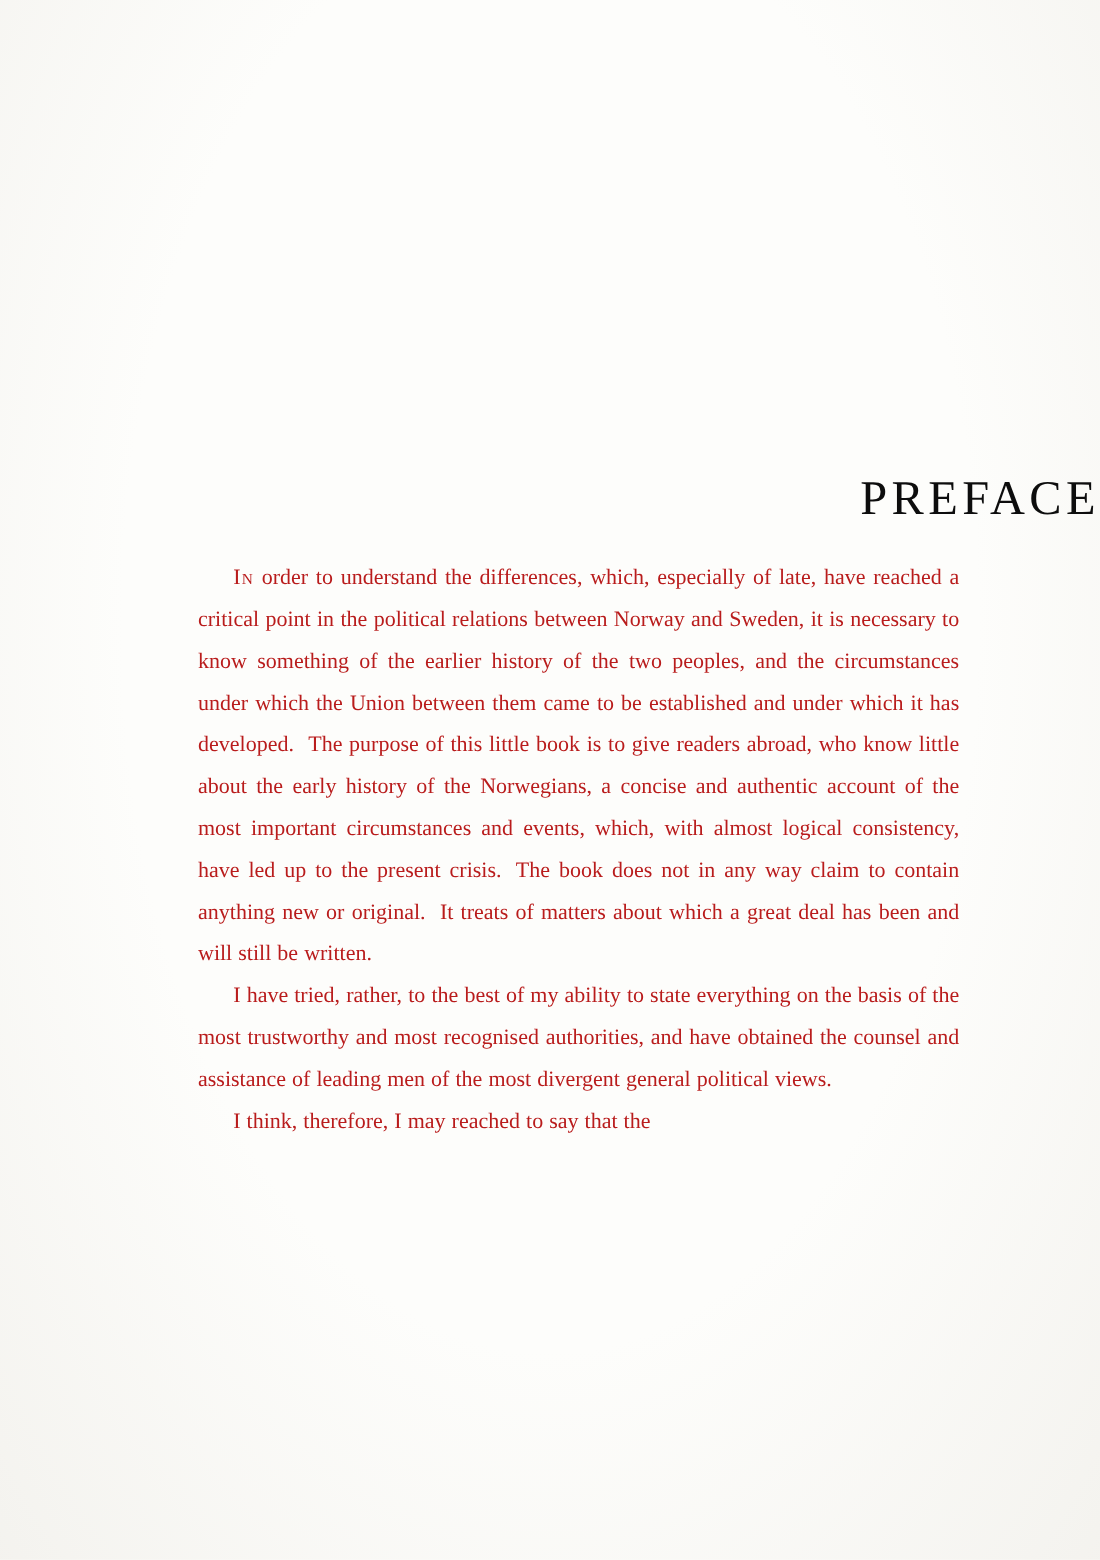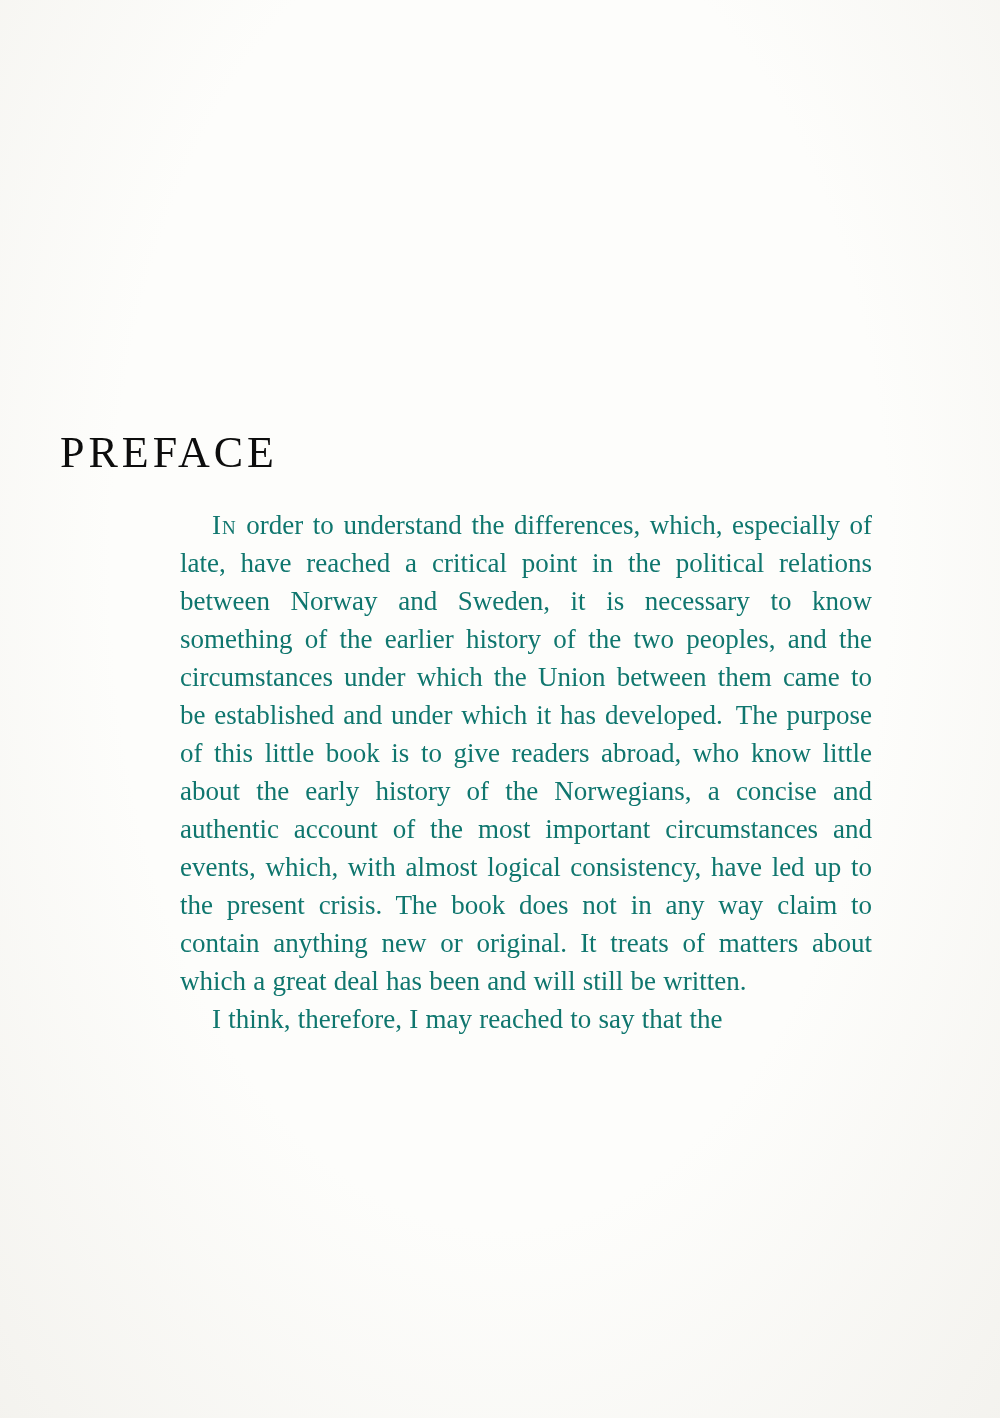--- a/index.html
+++ b/index.html
@@ -31,46 +31,46 @@
     background:
       radial-gradient(ellipse at 50% 40%, rgba(255,255,255,0) 55%, rgba(236,234,228,0.55) 100%);
     pointer-events: none;
   }
 
   .page-title {
     position: absolute;
     top: 398px;
     left: 0;
     width: 1000px;
-    text-align: left;
+    text-align: right;
     font-size: 44px;
     line-height: 52px;
     letter-spacing: 4px;
     font-weight: 400;
     color: #0d0d0d;
     
     padding-left: 60px;
     box-sizing: border-box;
   }
 
   .textblock {
     position: absolute;
     top: 506px;
     left: 180px;
     width: 692px;
   }
 
   p.para {
     margin: 0;
-    font-size: 27px;
+    font-size: 20px;
     line-height: 38px;
     text-align: justify;
     text-justify: inter-word;
     text-indent: 32px;
-    color: #0f766e;
+    color: #b91c1c;
     word-spacing: 0.5px;
   }
 
   
   .smallcaps {
     font-variant: small-caps;
     text-transform: lowercase;
     letter-spacing: 1px;
   }
   .smallcaps .dropcap-initial {
@@ -92,18 +92,19 @@
 <body>
 
 <div class="page">
 
   <h1 class="page-title">PREFACE</h1>
 
   <div class="textblock">
 
     <p class="para"><span class="smallcaps"><span class="dropcap-initial">I</span><span>n</span></span><span> order to understand the differences, which, especially of late, have reached a critical point in the political relations between Norway and Sweden, it is necessary to know something of the earlier history of the two peoples, and the circumstances under which the Union between them came to be established and under which it has developed.</span><span class="sentence-gap"></span><span>The purpose of this little book is to give readers abroad, who know little about the early history of the Norwegians, a concise and authentic account of the most important circumstances and events, which, with almost logical consistency, have led up to the present crisis.</span><span class="sentence-gap"></span><span>The book does not in any way claim to contain anything new or original.</span><span class="sentence-gap"></span><span>It treats of matters about which a great deal has been and will still be written.</span></p>
 
+    <p class="para">I have tried, rather, to the best of my ability to state everything on the basis of the most trustworthy and most recognised authorities, and have obtained the counsel and assistance of leading men of the most divergent general political views.</p>
 
     <p class="para lastline-open">I think, therefore, I may reached to say that the</p>
 
   </div>
 
 </div>
 
 </body></html>

